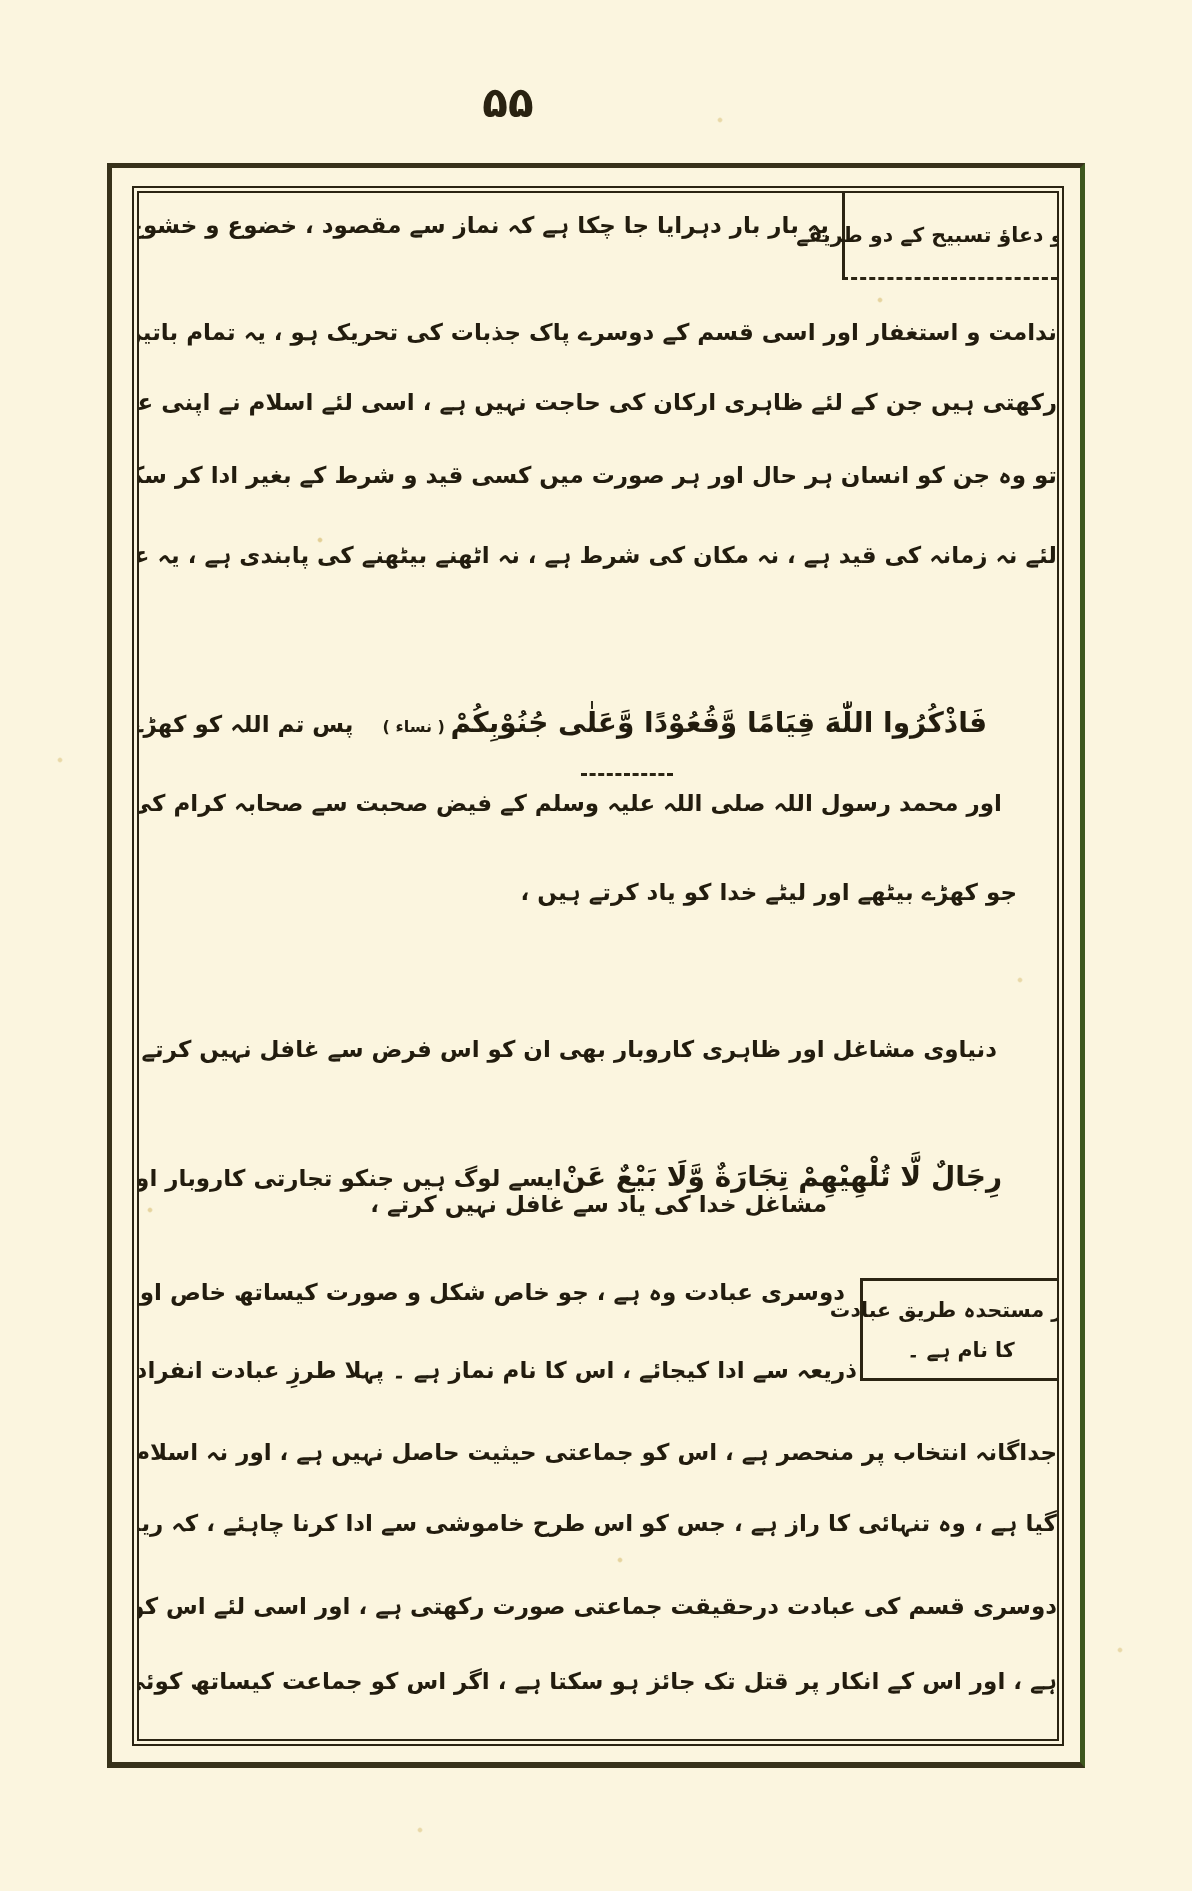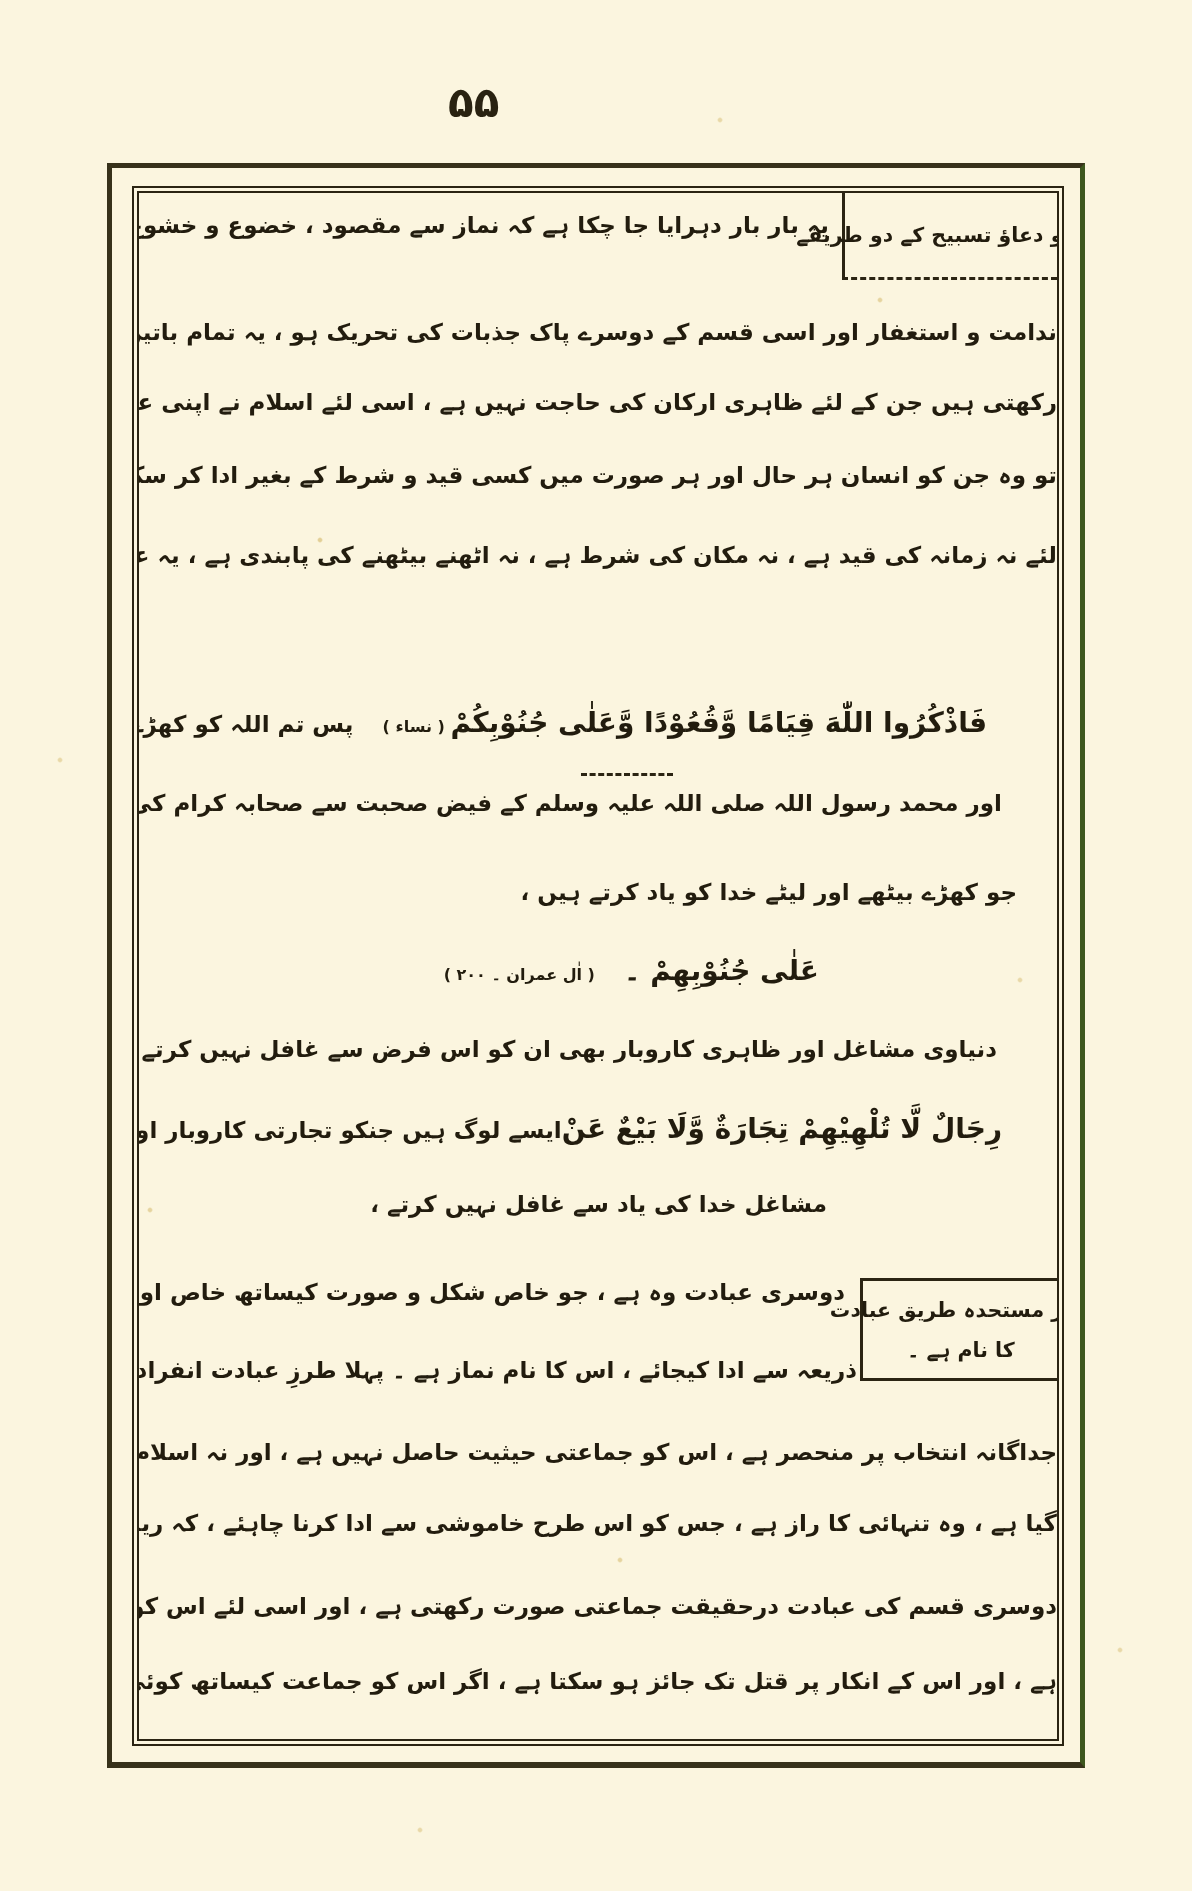--- a/index.html
+++ b/index.html
@@ -15,37 +15,37 @@
       radial-gradient(circle at 420px 1830px, rgba(190,150,40,.30) 1.5px, transparent 3px),
       radial-gradient(circle at 720px 120px, rgba(190,150,40,.30) 1.5px, transparent 3px),
       radial-gradient(circle at 60px 760px, rgba(190,150,40,.30) 1.5px, transparent 3px),
       radial-gradient(circle at 1120px 1650px, rgba(190,150,40,.30) 1.5px, transparent 3px),
       #fbf5df;
     color:#221c0e;
   }
   .page-number{
     position:absolute;left:448px;top:78px;width:120px;
     font-size:42px;font-weight:700;letter-spacing:6px;color:#292211;
-    text-align:left;direction:rtl;
+    text-align:center;direction:rtl;
   }
   .outer-frame{
     position:absolute;left:107px;top:163px;width:968px;height:1594px;
     border:5px solid #37311a;border-right-color:#3e571e;border-bottom-width:6px;
   }
   .inner-frame{
     position:absolute;left:20px;top:18px;right:16px;bottom:16px;
     border:7px double #2b2413;
   }
   .content{
     position:absolute;inset:0;direction:rtl;overflow:hidden;
     font-weight:600;
   }
   .row{position:absolute;left:0;right:0;height:54px;line-height:50px;white-space:nowrap;}
   .u{font-size:23px;}
-  .ar{font-size:28px;font-weight:700;line-height:52px;}
+  .ar{font-size:28px;font-weight:700;line-height:52px;margin-top:48px;}
   .ref{font-size:16px;font-weight:600;}
   .fill{text-align:justify;text-align-last:justify;}
   .flexrow{display:flex;justify-content:space-between;align-items:baseline;}
   .gap{display:inline-block;width:18px;}
   .margin-box-1{
     position:absolute;top:0;right:0;width:212px;height:84px;
     border-left:3px solid #2b2413;border-bottom:3px dashed #2b2413;
     display:flex;align-items:center;justify-content:center;
     font-size:20.5px;font-weight:700;white-space:nowrap;
   }
@@ -106,25 +106,20 @@
         <span class="u">پس تم اللہ کو کھڑے بیٹھے ، اور لیٹے ، یاد کرو</span>
       </div>
 
       <div class="overline-dashed"></div>
 
       <div class="row u fill r8">اور محمد رسول اللہ صلی اللہ علیہ وسلم کے فیض صحبت سے صحابہ کرام کی یہی حالت تھی ، خدا نے ان کی مدح فرمائی ،</div>
 
       <div class="row flexrow r9">
         <span class="u">جو کھڑے بیٹھے اور لیٹے خدا کو یاد کرتے ہیں ،</span>
       </div>
-      <div class="row r10">
-        <span class="ar">عَلٰى جُنُوْبِهِمْ ۔</span>
-        <span class="gap"></span>
-        <span class="ref">( اٰل عمران ۔ ۲۰۰ )</span>
-      </div>
 
       <div class="row u r11">دنیاوی مشاغل اور ظاہری کاروبار بھی ان کو اس فرض سے غافل نہیں کرتے ، فرمایا ،</div>
 
       <div class="row flexrow r12">
         <span class="ar">رِجَالٌ لَّا تُلْهِيْهِمْ تِجَارَةٌ وَّلَا بَيْعٌ عَنْ</span>
         <span class="u">ایسے لوگ ہیں جنکو تجارتی کاروبار اور خرید و فروخت کے</span>
       </div>
       <div class="row flexrow r13">
         <span class="u">مشاغل خدا کی یاد سے غافل نہیں کرتے ،</span>
       </div>

